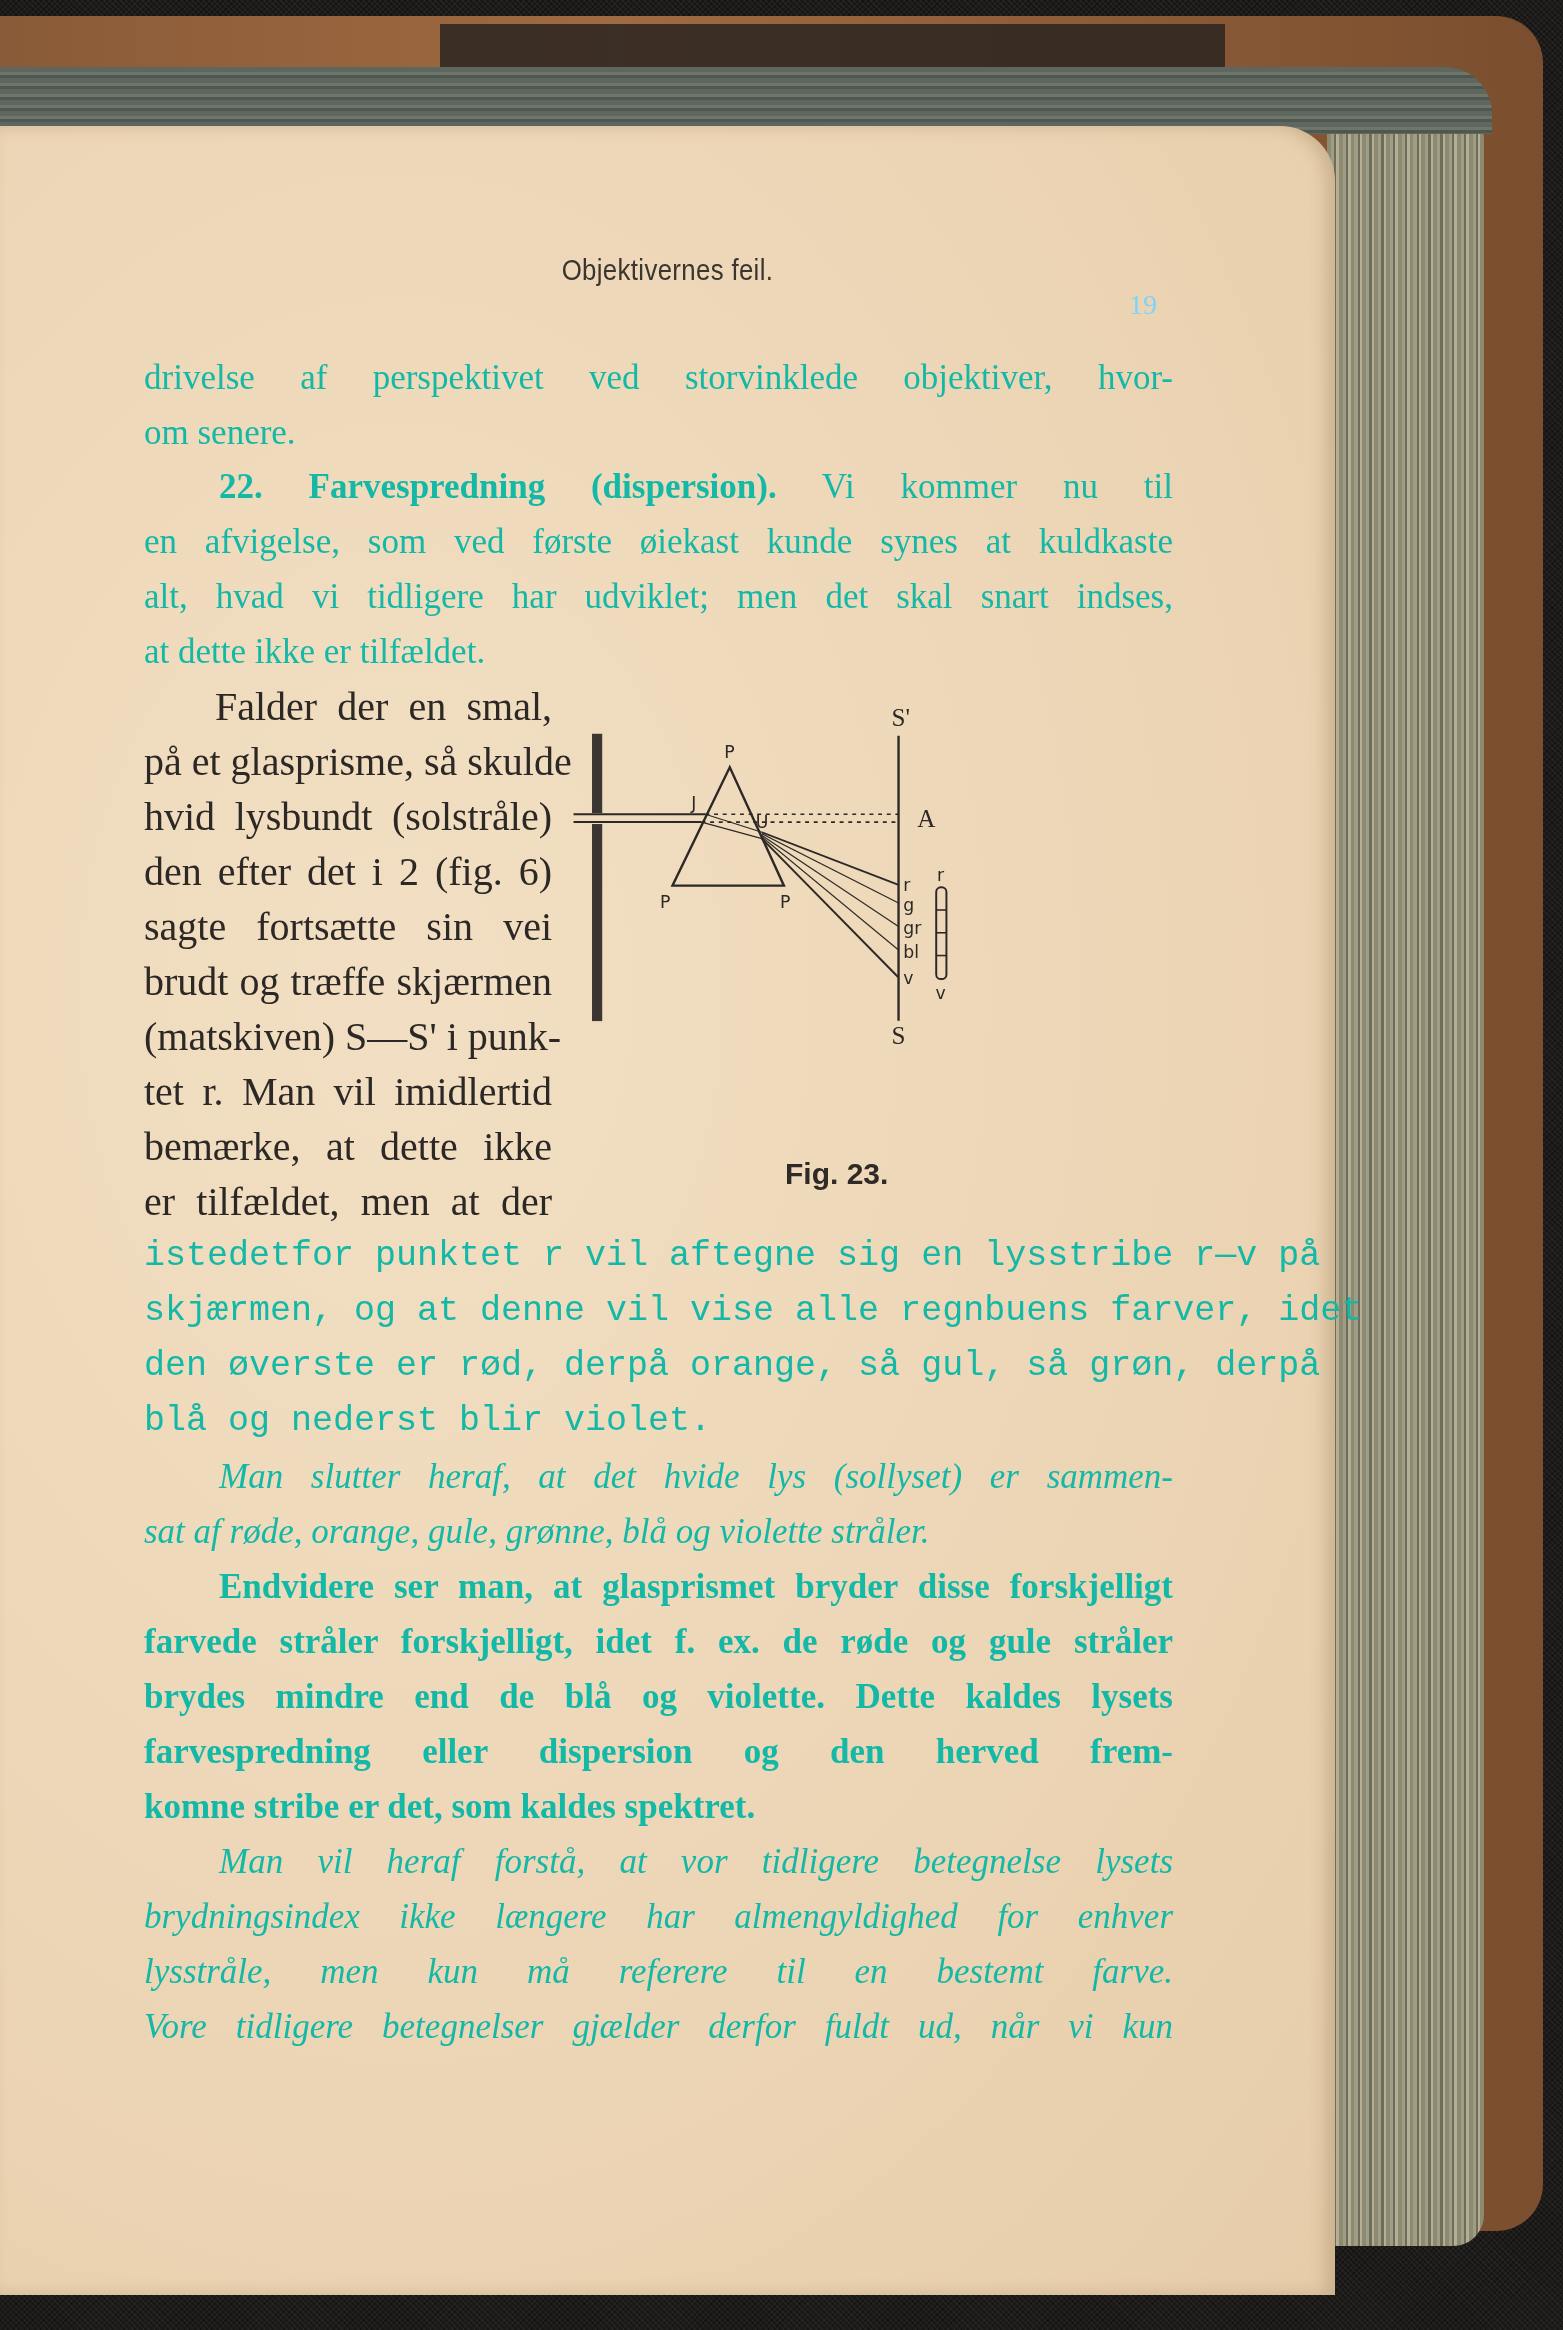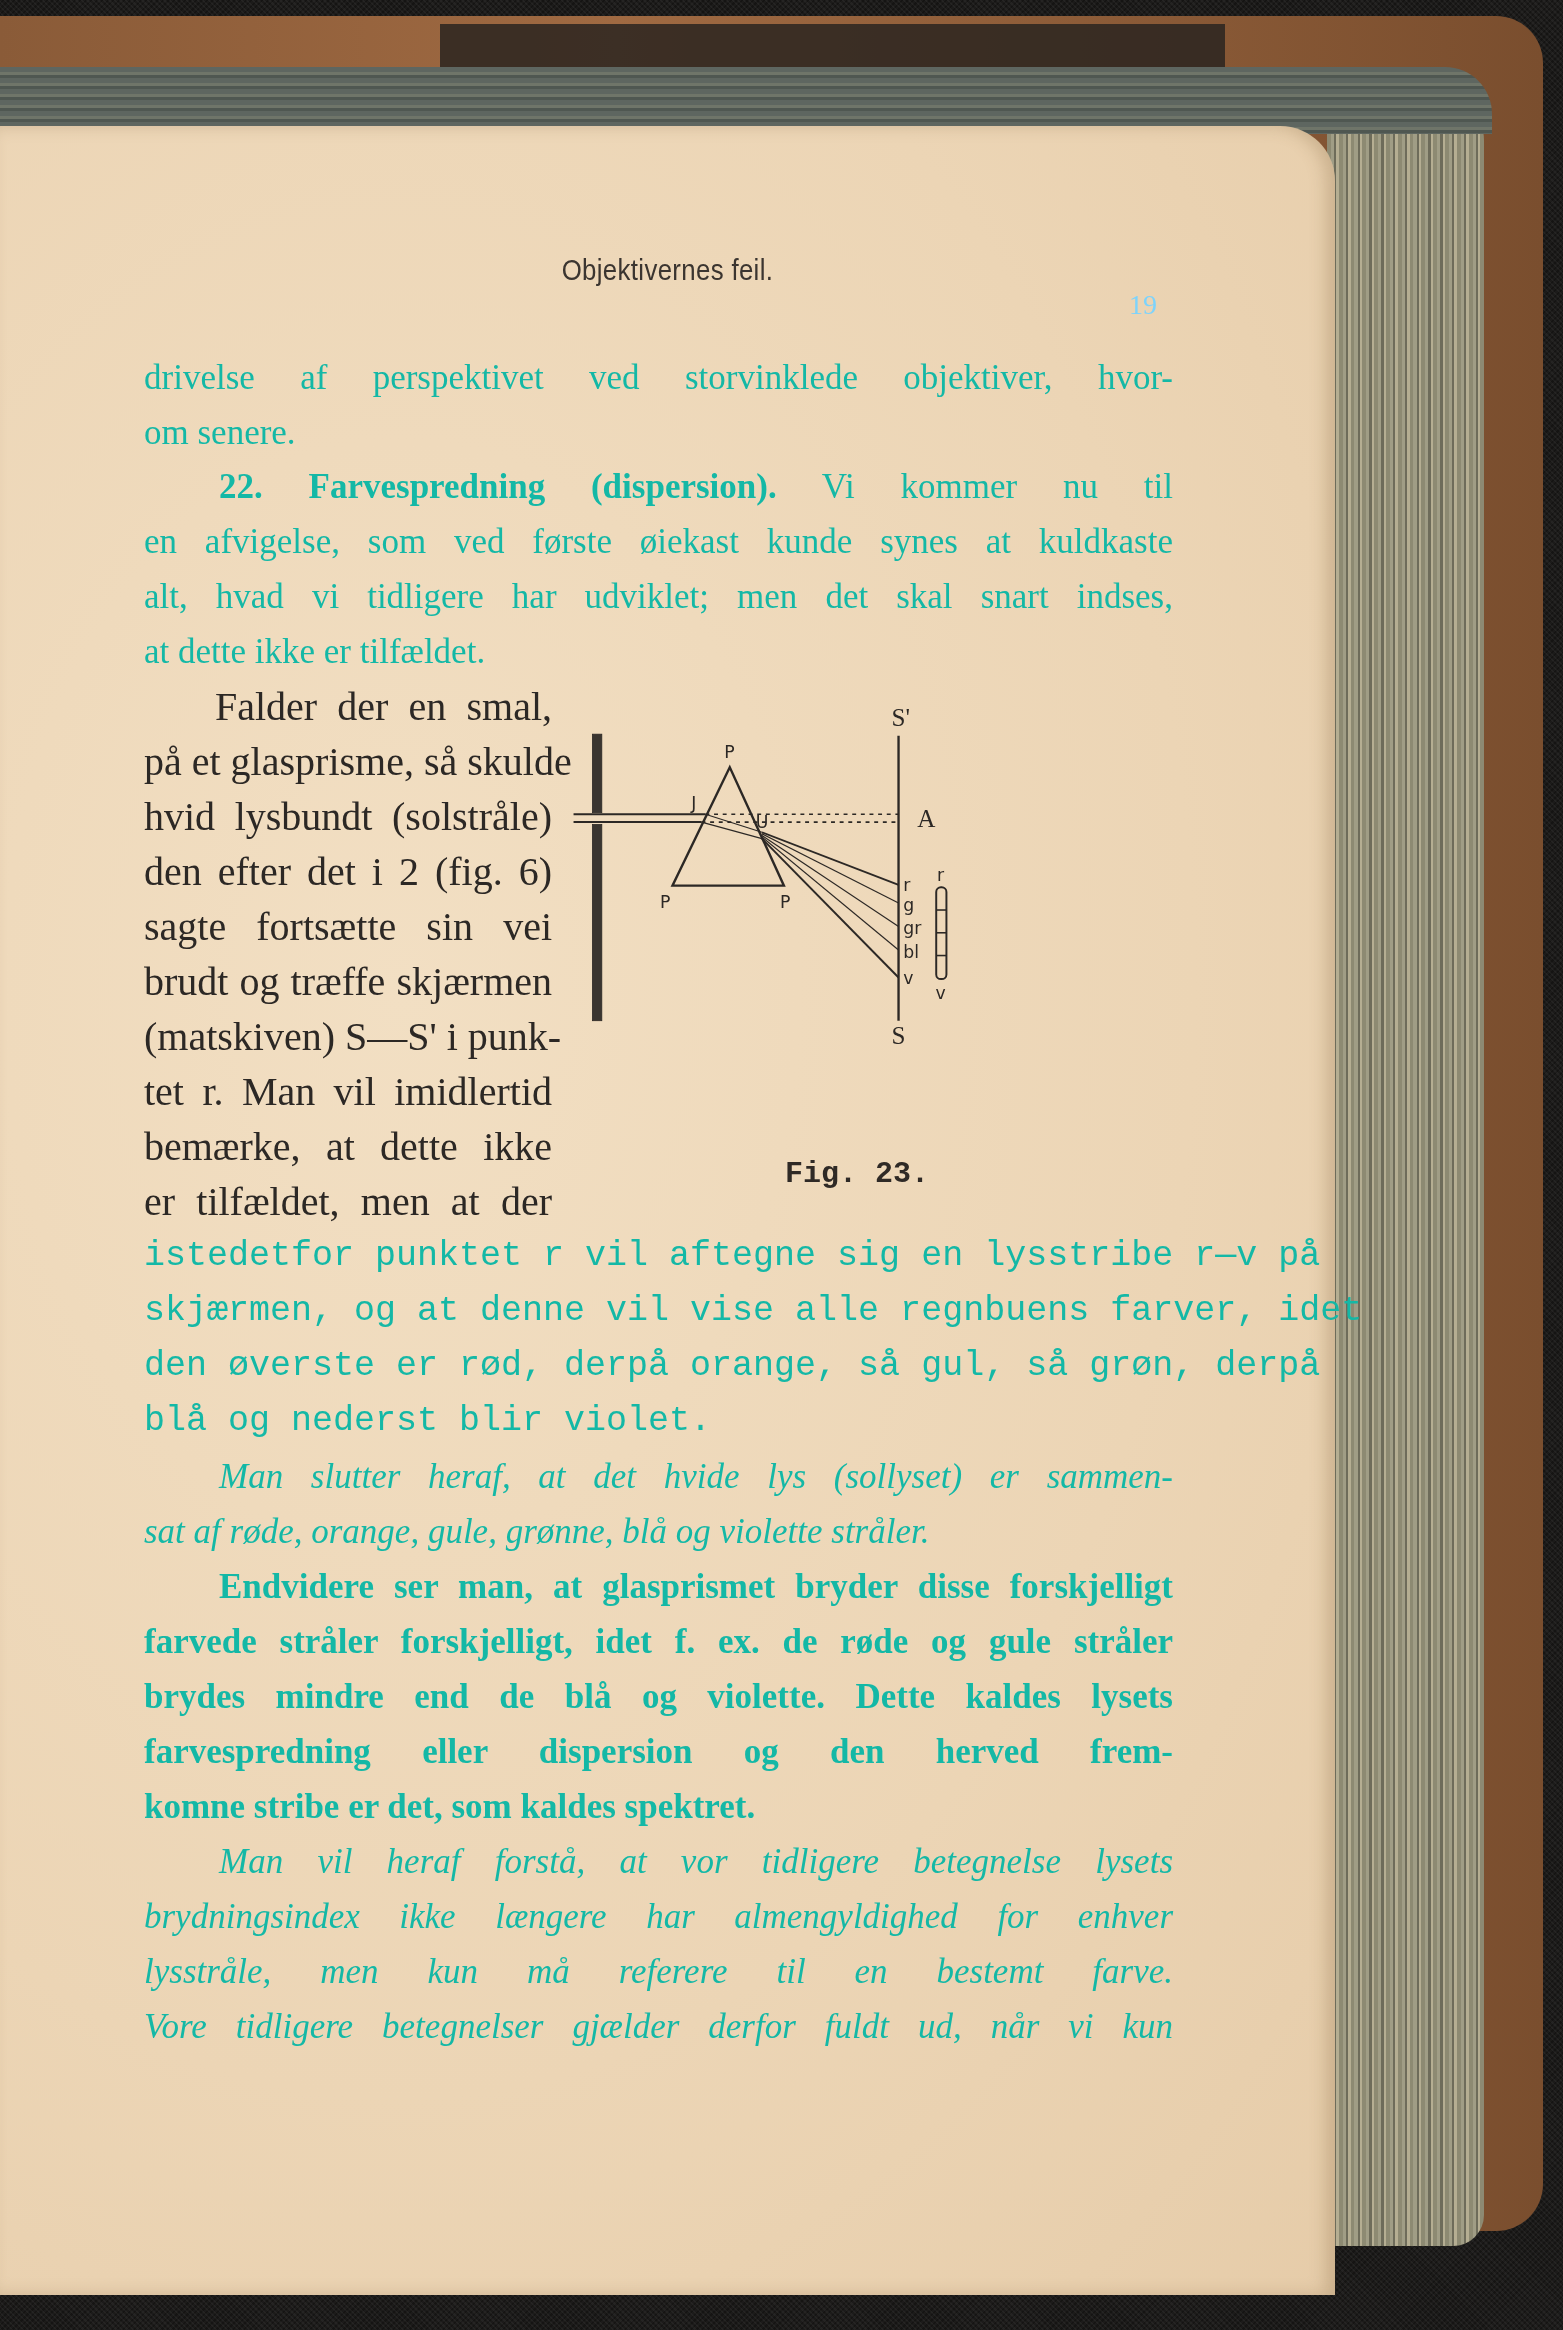--- a/index.html
+++ b/index.html
@@ -49,21 +49,21 @@
     font-size:35px; line-height:55px; color:#14b8a6;
     text-align:justify;
   }
   .line { display:block; white-space:nowrap; height:55px; text-align-last:justify; }
   .line.last { text-align-last:left; }
   .bold { font-weight:bold; }
   .it { font-style:italic; }
   .col { position:absolute; left:144px; width:408px; font-size:40px; line-height:55px; color:#2c2825; }
   .col .line { text-align-last:justify; }
   svg.fig { position:absolute; left:550px; top:691px; }
-  .caption { position:absolute; left:785px; top:1157px; font-family:Liberation Mono, monospace; font-size:30px; font-weight:bold; color:#2f2a26; }
+  .caption { position:absolute; left:785px; top:1157px; font-family:Liberation Sans, sans-serif; font-size:30px; font-weight:bold; color:#2f2a26; }
 </style>
 </head>
 <body>
 
 <div class="cover"></div>
 <div class="cover-top-dark"></div>
 <div class="edge-right"></div>
 <div class="edge-top"></div>
 
 <div class="page"></div>

